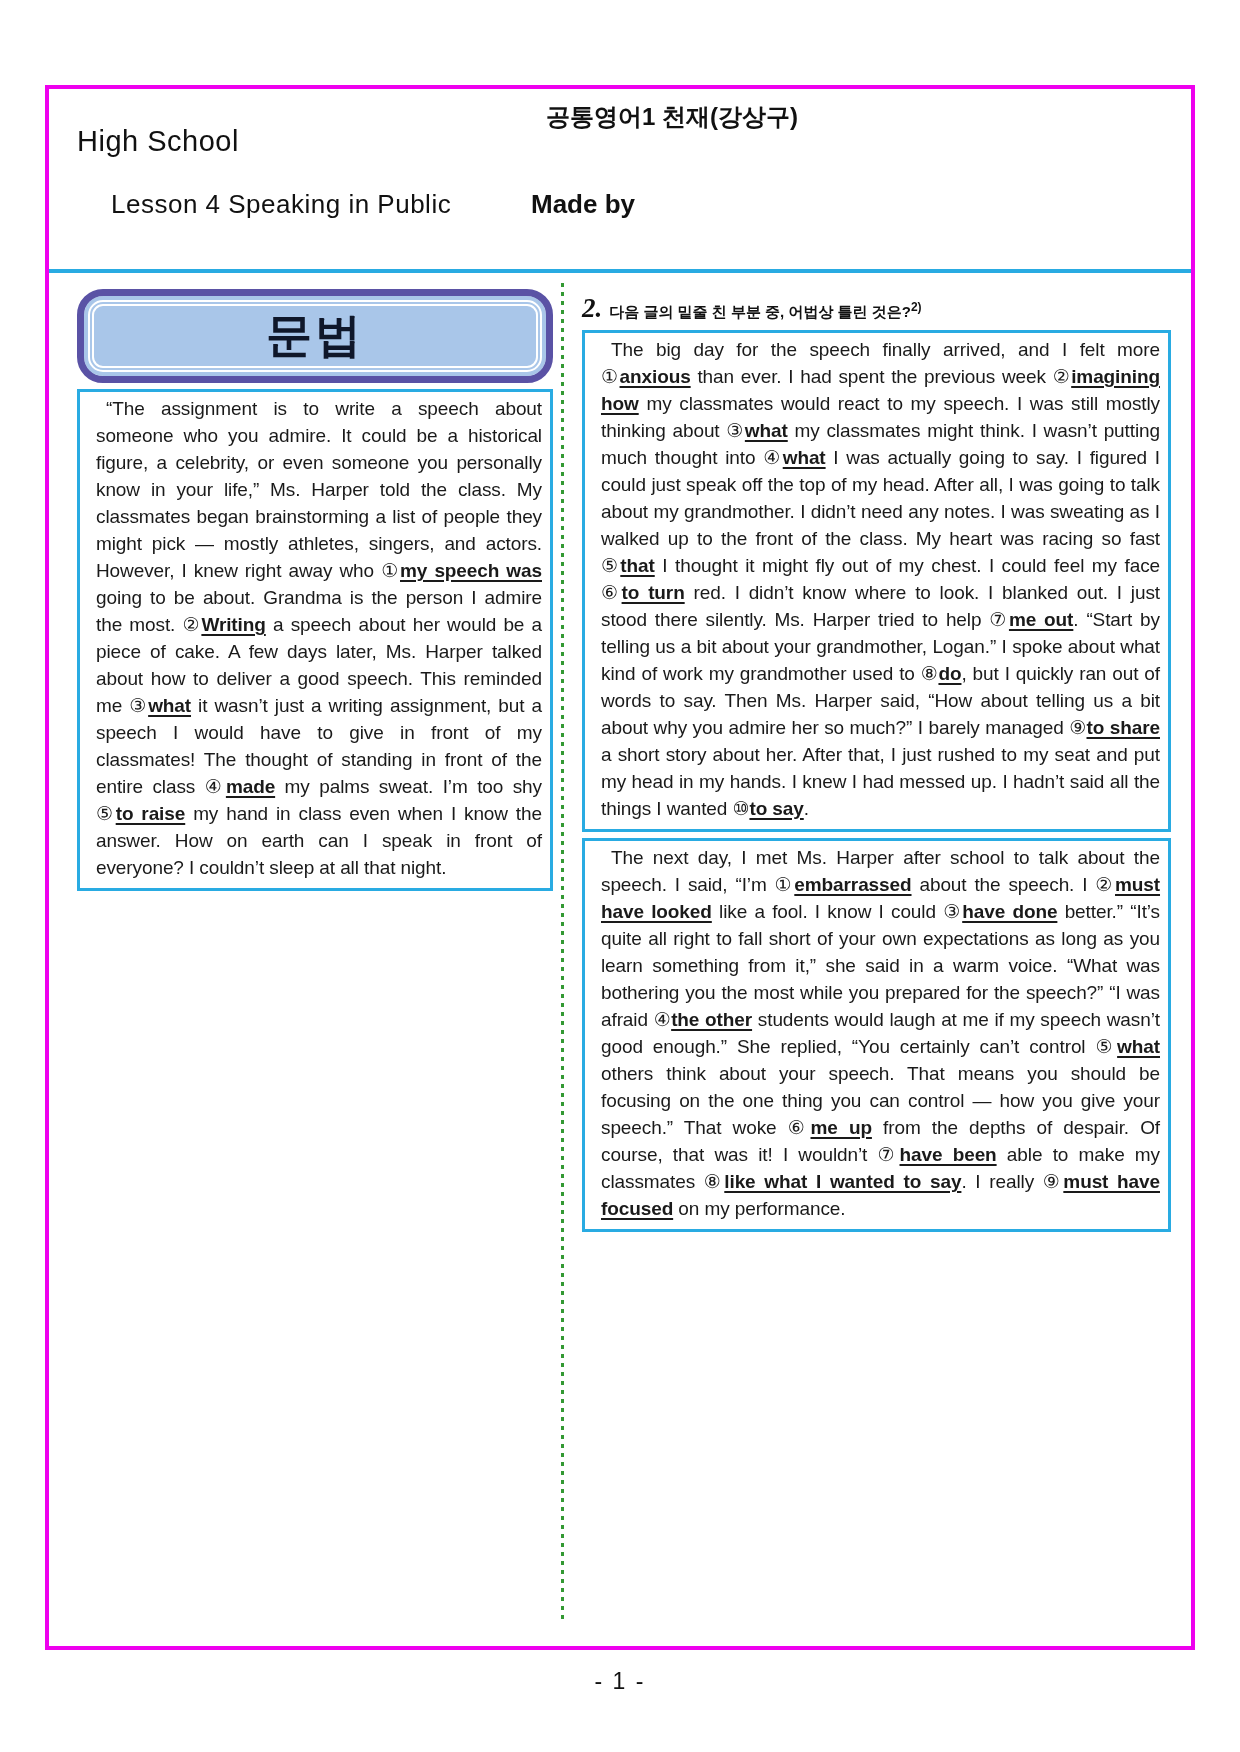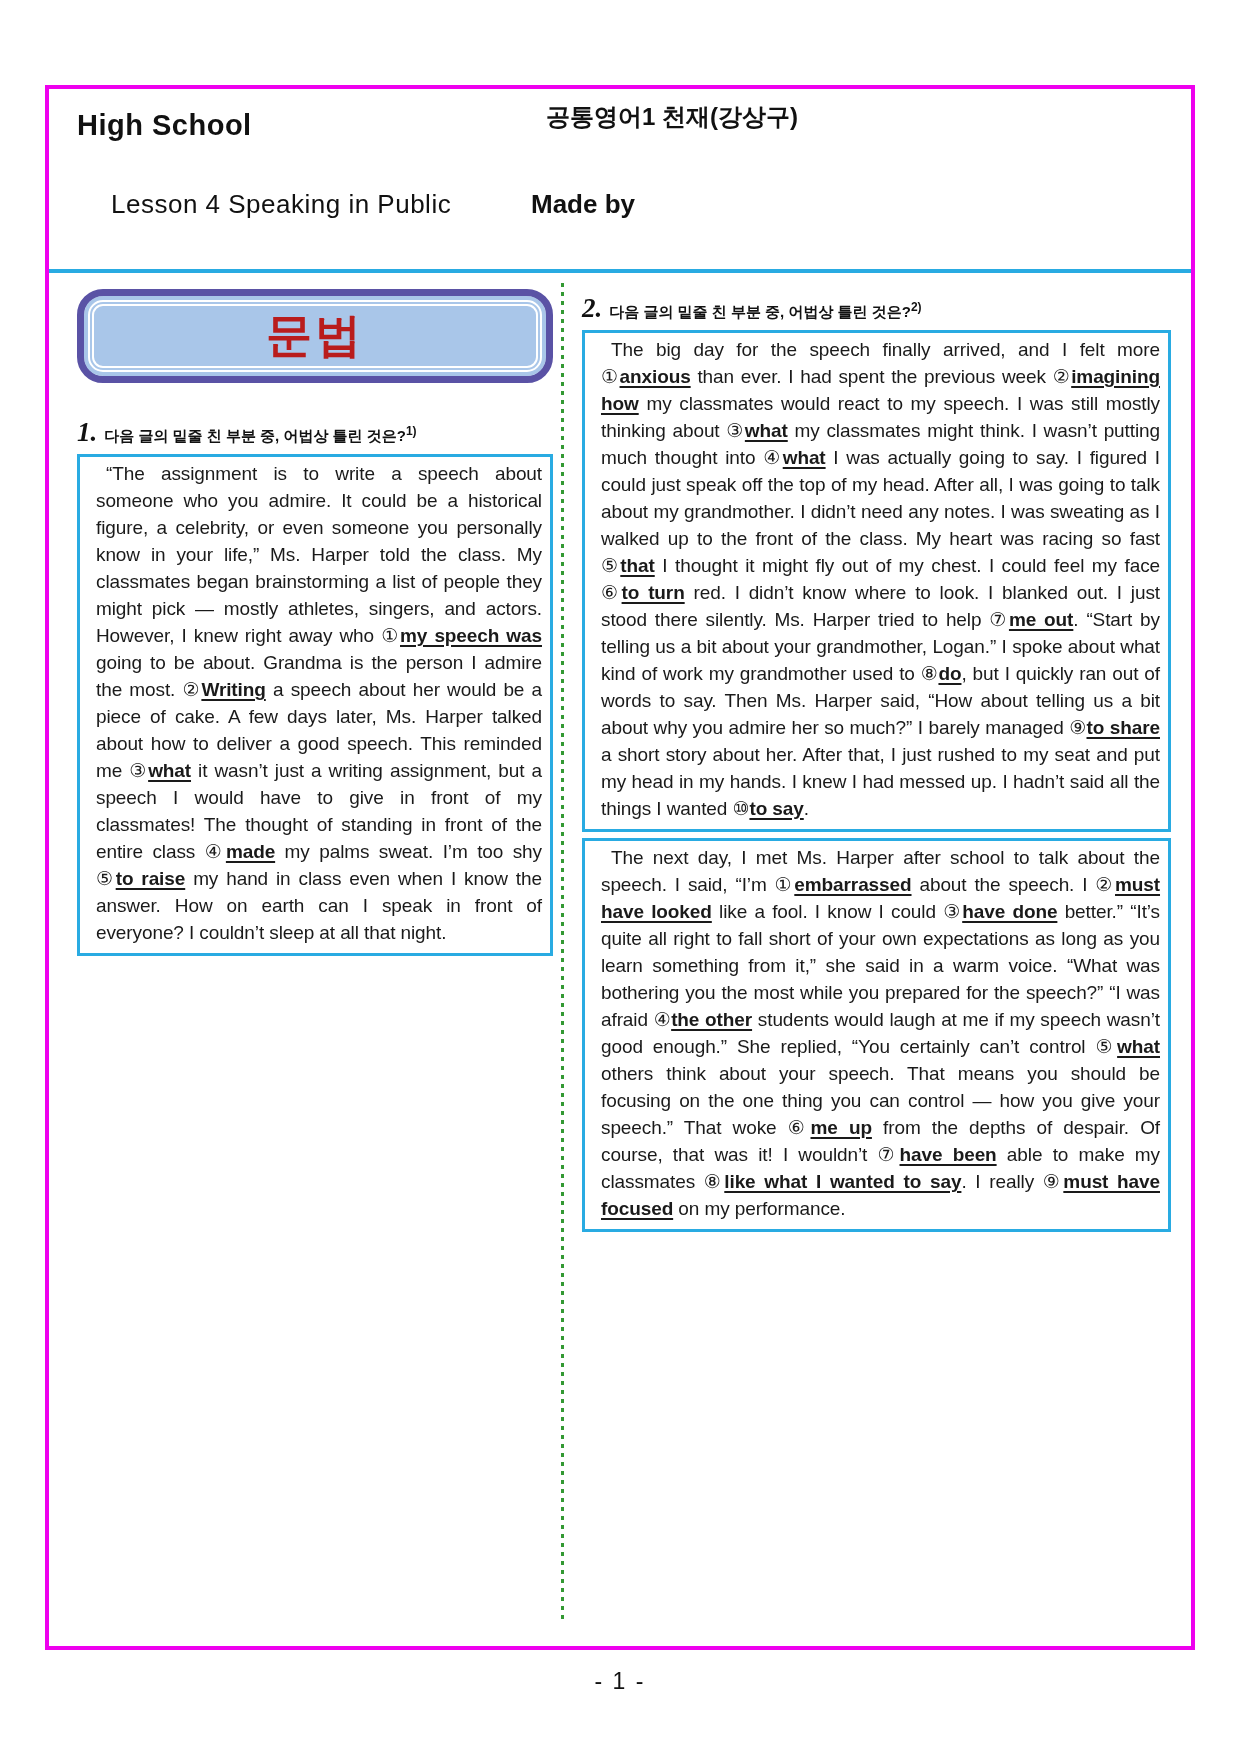--- a/index.html
+++ b/index.html
@@ -8,22 +8,22 @@
     font-family:"Liberation Sans", sans-serif;
     color:#111;
   }
   .frame {
     position:absolute; left:45px; top:85px;
     width:1142px; height:1557px;
     border:4px solid var(--frame,#ee00ee);
     background:#fff;
   }
   .hdr-school {
-    position:absolute; left:28px; top:20px;
-    font-size:29px; font-weight:bold; letter-spacing:0.5px;
+    position:absolute; left:28px; top:36px;
+    font-size:29px; font-weight:normal; letter-spacing:0.5px;
   }
   .hdr-course {
     position:absolute; left:497px; top:12px;
     font-size:24px; font-weight:bold;
   }
   .hdr-lesson {
     position:absolute; left:62px; top:100px;
     font-size:26px; letter-spacing:0.5px;
   }
   .hdr-madeby {
@@ -48,21 +48,21 @@
     border:7px solid var(--title_border,#5a52a5);
     border-radius:26px;
     box-shadow:
       inset 0 0 0 4px var(--title_fill,#a9c6e9),
       inset 0 0 0 6px #ffffff,
       inset 0 0 0 8px var(--title_fill,#a9c6e9),
       inset 0 0 0 10px #ffffff;
     display:flex; align-items:center; justify-content:center;
   }
   .title-text {
-    font-size:46px; font-weight:bold; color:#b91c1c; letter-spacing:3px;
+    font-size:46px; font-weight:bold; color:#0f172a; letter-spacing:3px;
   }
   .q-head { white-space:nowrap; }
   .q-head-1 { margin-top:34px; }
   .q-head-2 { margin-top:8px; }
   .q-head-3 { margin-top:30px; }
   .q-num {
     font-family:"Liberation Serif", serif;
     font-style:italic; font-weight:bold; font-size:27px;
     margin-right:7px;
   }
@@ -103,23 +103,20 @@
 
   <div class="cyan-rule"></div>
   <div class="col-divider"></div>
 
   <div class="col col-left">
     <div class="title-box">
       <div class="title-text">문법</div>
     </div>
 
     <div>
-      <div class="q-head q-head-1">
-        <span class="q-num">1.</span><span class="q-prompt">다음 글의 밑줄 친 부분 중, 어법상 틀린 것은?</span><sup class="q-fn">1)</sup>
-      </div>
       <div class="passage-box">
         <div class="passage"><span>“The assignment is to write a speech about someone who you admire. It could be a historical figure, a celebrity, or even someone you personally know in your life,” Ms. Harper told the class. My classmates began brainstorming a list of people they might pick — mostly athletes, singers, and actors. However, I knew right away who ①</span><span class="seg-u">my speech was</span><span> going to be about. Grandma is the person I admire the most. ②</span><span class="seg-u">Writing</span><span> a speech about her would be a piece of cake. A few days later, Ms. Harper talked about how to deliver a good speech. This reminded me ③</span><span class="seg-u">what</span><span> it wasn’t just a writing assignment, but a speech I would have to give in front of my classmates! The thought of standing in front of the entire class ④</span><span class="seg-u">made</span><span> my palms sweat. I’m too shy ⑤</span><span class="seg-u">to raise</span><span> my hand in class even when I know the answer. How on earth can I speak in front of everyone? I couldn’t sleep at all that night.</span></div>
       </div>
     </div>
   </div>
 
   <div class="col col-right">
     <div>
       <div class="q-head q-head-2">
         <span class="q-num">2.</span><span class="q-prompt">다음 글의 밑줄 친 부분 중, 어법상 틀린 것은?</span><sup class="q-fn">2)</sup>

